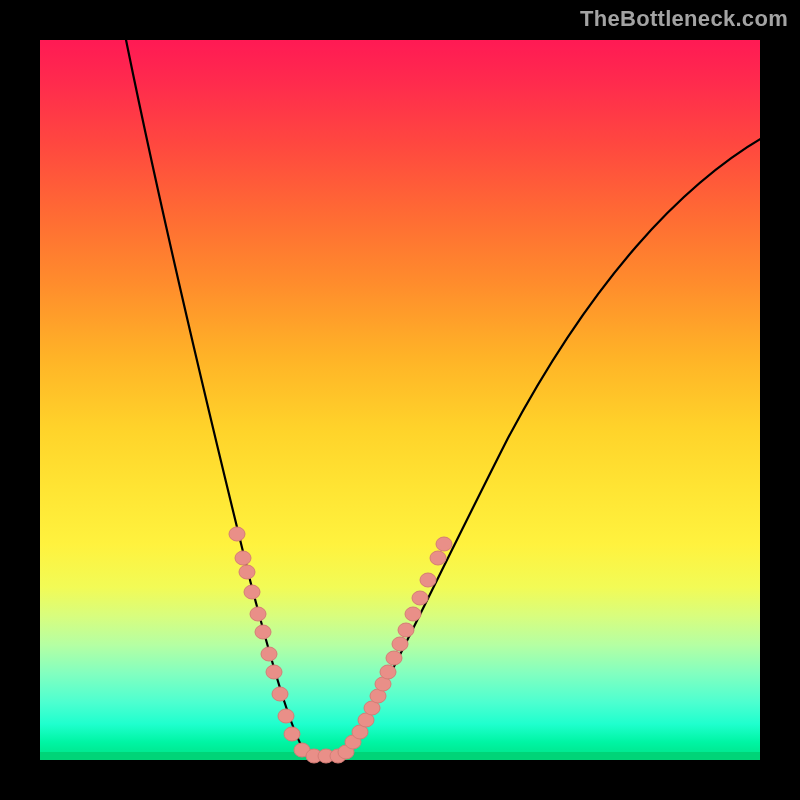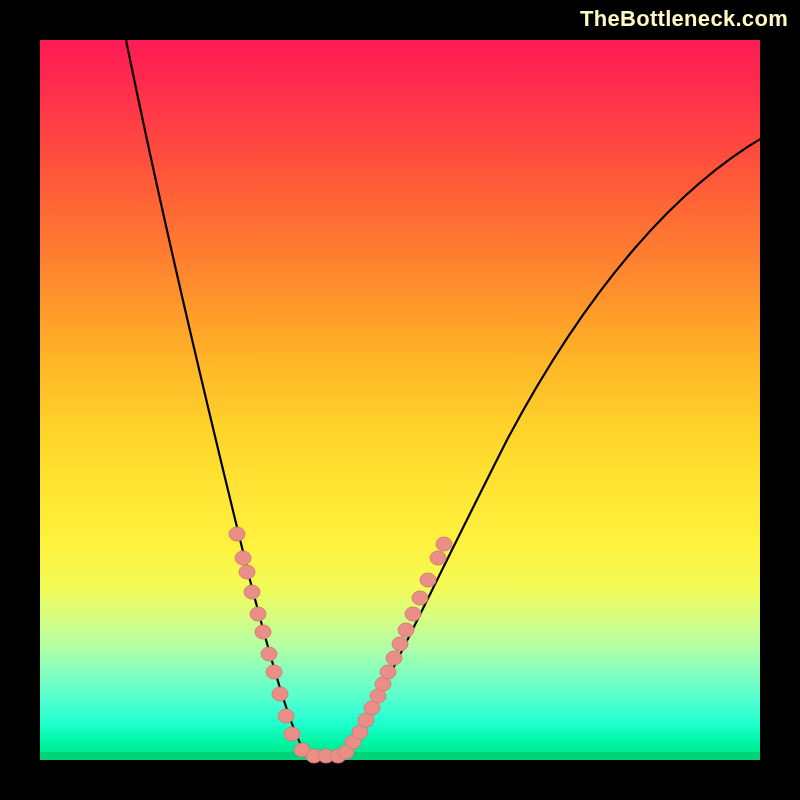--- a/index.html
+++ b/index.html
@@ -18,21 +18,21 @@
       #f2fb56 76%,
       #d8fd7e 80%,
       #b5ffa3 84%,
       #82ffc0 88%,
       #4dffd0 92%,
       #1fffce 95%,
       #00f5a4 97.5%,
       #00e184 100%);
   }
   .bottom-band{position:absolute;left:0;right:0;bottom:0;height:8px;background:#00d478}
-  .watermark{position:absolute;top:6px;right:12px;color:#fef9c3;font-size:22px;font-weight:600;letter-spacing:.3px}
+  .watermark{position:absolute;top:6px;right:12px;color:#a3a3a3;font-size:22px;font-weight:600;letter-spacing:.3px}
   svg.curves{position:absolute;left:0;top:0;width:720px;height:720px;overflow:visible}
   .curve{fill:none;stroke:#000;stroke-width:2.2}
   .bead{fill:#e98f88;stroke:#d57d76;stroke-width:1}
 </style>
 </head>
 <body>
 
 <div class="frame">
   <div class="watermark">TheBottleneck.com</div>
   <div class="plot-area">

